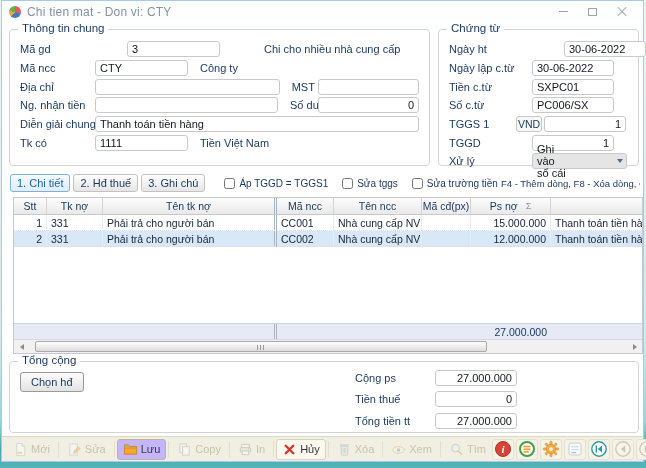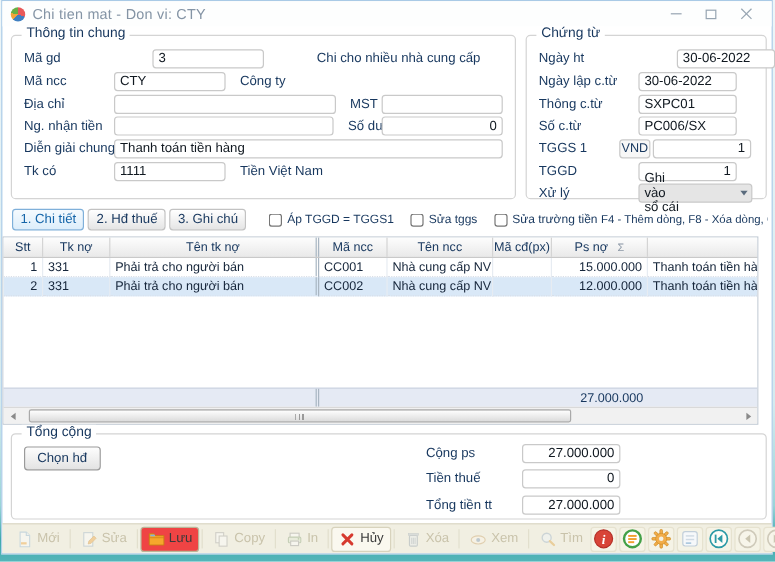--- a/index.html
+++ b/index.html
@@ -54,21 +54,21 @@
             display:flex; align-items:center; gap:3px; white-space:nowrap; overflow:hidden; }
   .tab { height:18px; padding:0 6px; display:flex; align-items:center; border-radius:3px;
          font-size:11px; color:#17375e; background:linear-gradient(#ffffff,#e5e5e5); border:1px solid #c2c2c2; }
   .tab.active { background:linear-gradient(#f5fafe,#ddeefb); border-color:#7fb0da; color:#1565a9; }
   .opt { display:flex; align-items:center; gap:4px; color:#17375e; font-size:10px; }
   .opt input { width:11px; height:11px; margin:0; }
   .op1 { margin-left:16px; } .op2,.op3 { margin-left:11px; }
   .hint { margin-left:auto; font-size:9.5px; color:#17375e; }
 
   
-  .grid { position:absolute; left:0; top:196px; width:630px; height:157px;
+  .grid { position:absolute; left:11px; top:196px; width:630px; height:157px;
           border:1px solid #c2cbd5; display:flex; flex-direction:column; background:#fff; }
   .gcols { display:grid; grid-template-columns:33px 56px 174px 57px 88px 49px 80px 1fr; }
   .ghead { height:17px; background:linear-gradient(#fdfdfd,#e9e9e9); border-bottom:1px solid #c9c9c9; }
   .hc { border-right:1px solid #d4d4d4; font-size:10.5px; color:#17375e; display:flex; align-items:center;
         justify-content:center; white-space:nowrap; overflow:hidden; }
   .split { border-right:3px double #a9b6c2 !important; }
   .sum { margin-left:8px; font-size:9px; color:#8b97a5; }
   .gbody { flex:1; overflow:hidden; background:#fff; }
   .grow { height:16px; font-size:10.5px; color:#15253a; }
   .grow .gc { padding:0 4px; border-right:1px solid #e7ecf2; border-bottom:1px dotted #d9dfe8;
@@ -96,21 +96,21 @@
 
   
   .toolbar { position:absolute; left:0; bottom:0; width:100%; height:25px; background:#f1efe2;
              border-top:1px solid #dbd8c6; display:flex; align-items:center; padding:0 5px; }
   .tbtn { display:flex; align-items:center; gap:3px; height:21px; padding:0 5px;
           border:1px solid transparent; border-radius:3px; font-size:11px; }
   .tbtn svg { flex:0 0 auto; }
   .tbtn .tlabel { color:#3a3a3a; }
   .tbtn.disabled .tlabel { color:#c9c3ab; }
   .tbtn.disabled svg { opacity:.42; }
-  .tbtn.pressed { background:#ef4444; border-color:#bcb598; }
+  .tbtn.pressed { background:#c4b5fd; border-color:#bcb598; }
   .tbtn.raised  { background:#faf8ef; border-color:#d8d3bd; }
   .tsep { width:1px; height:16px; background:#e2dfcd; margin:0 2px; flex:0 0 auto; }
   .icluster { margin-left:auto; display:flex; gap:2px; }
   .ibtn { width:22px; height:21px; border-radius:3px; background:#f5f3e6; border:1px solid #e6e2cf;
           display:flex; align-items:center; justify-content:center; }
 </style>
 </head>
 <body>
 
 <div class="window">
@@ -170,21 +170,21 @@
     <span class="gb-legend">Chứng từ</span>
     <div class="frow">
       <span class="flbl2">Ngày ht</span>
       <input class="in w95" value="30-06-2022" style="">
     </div>
     <div class="frow">
       <span class="flbl2">Ngày lập c.từ</span>
       <input class="in w95" value="30-06-2022" style="">
     </div>
     <div class="frow">
-      <span class="flbl2">Thông c.từ</span>
+      <span class="flbl2">Tiền c.từ</span>
       <input class="in w95" value="SXPC01" style="">
     </div>
     <div class="frow">
       <span class="flbl2">Số c.từ</span>
       <input class="in w95" value="PC006/SX" style="">
     </div>
     <div class="frow">
       <span class="flbl2" style="width:55px;">TGGS 1</span>
       <span class="vnd-box">VND</span>
       <input class="in w95 num" value="1" style="">

